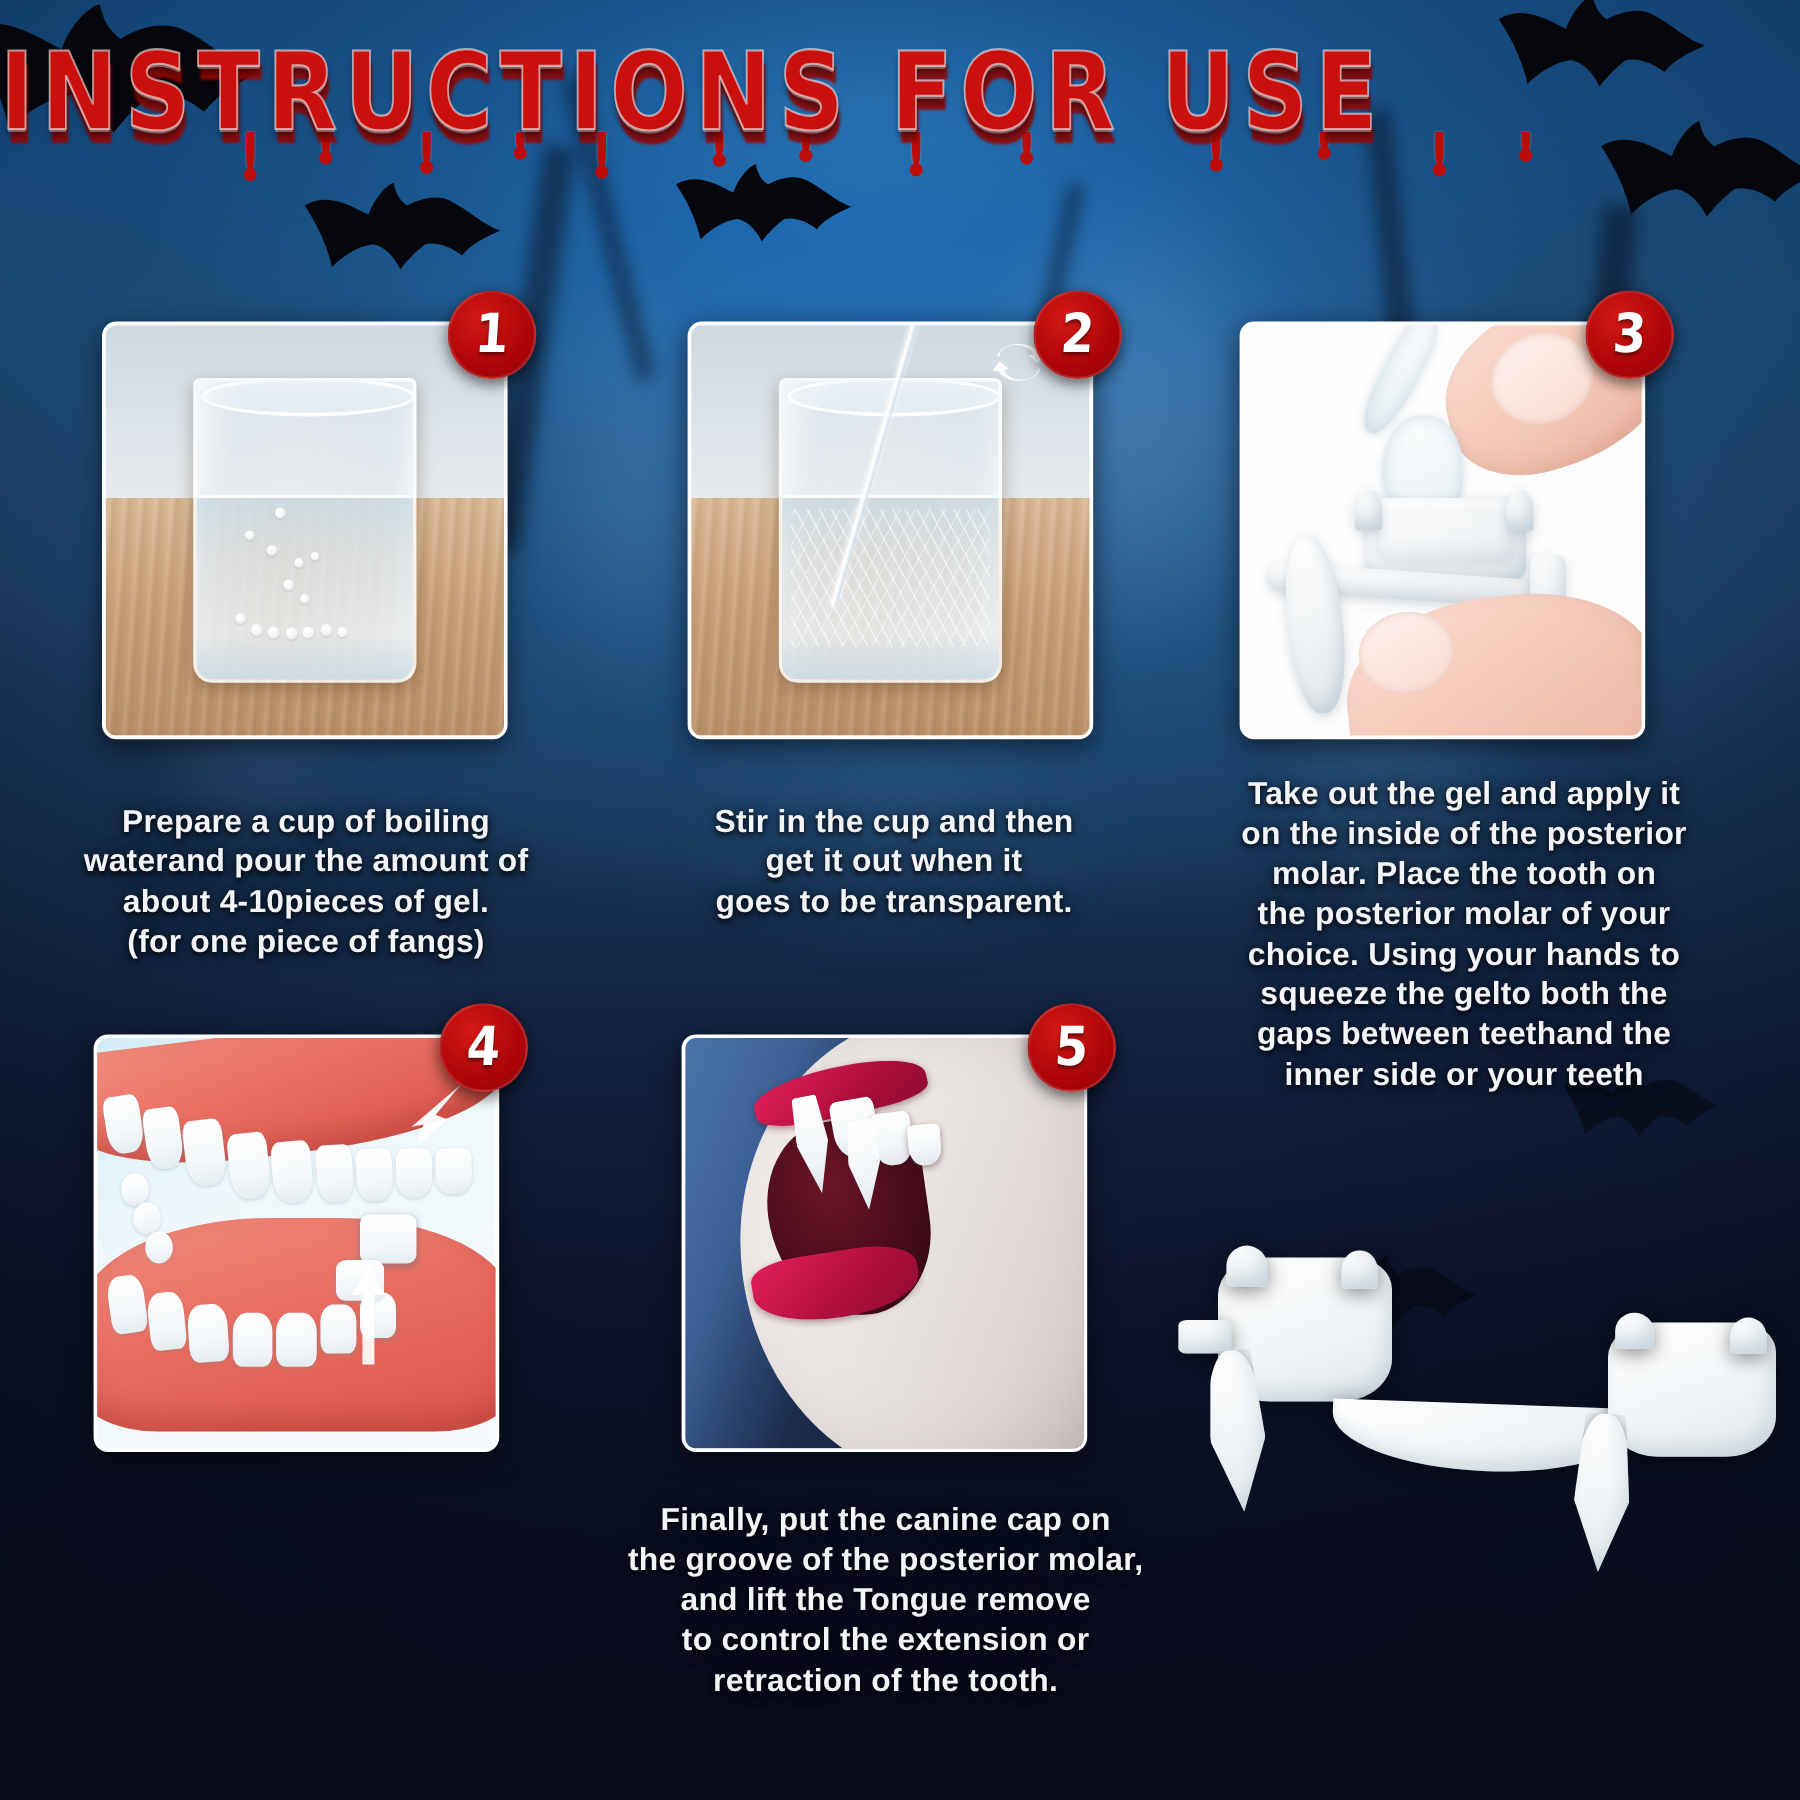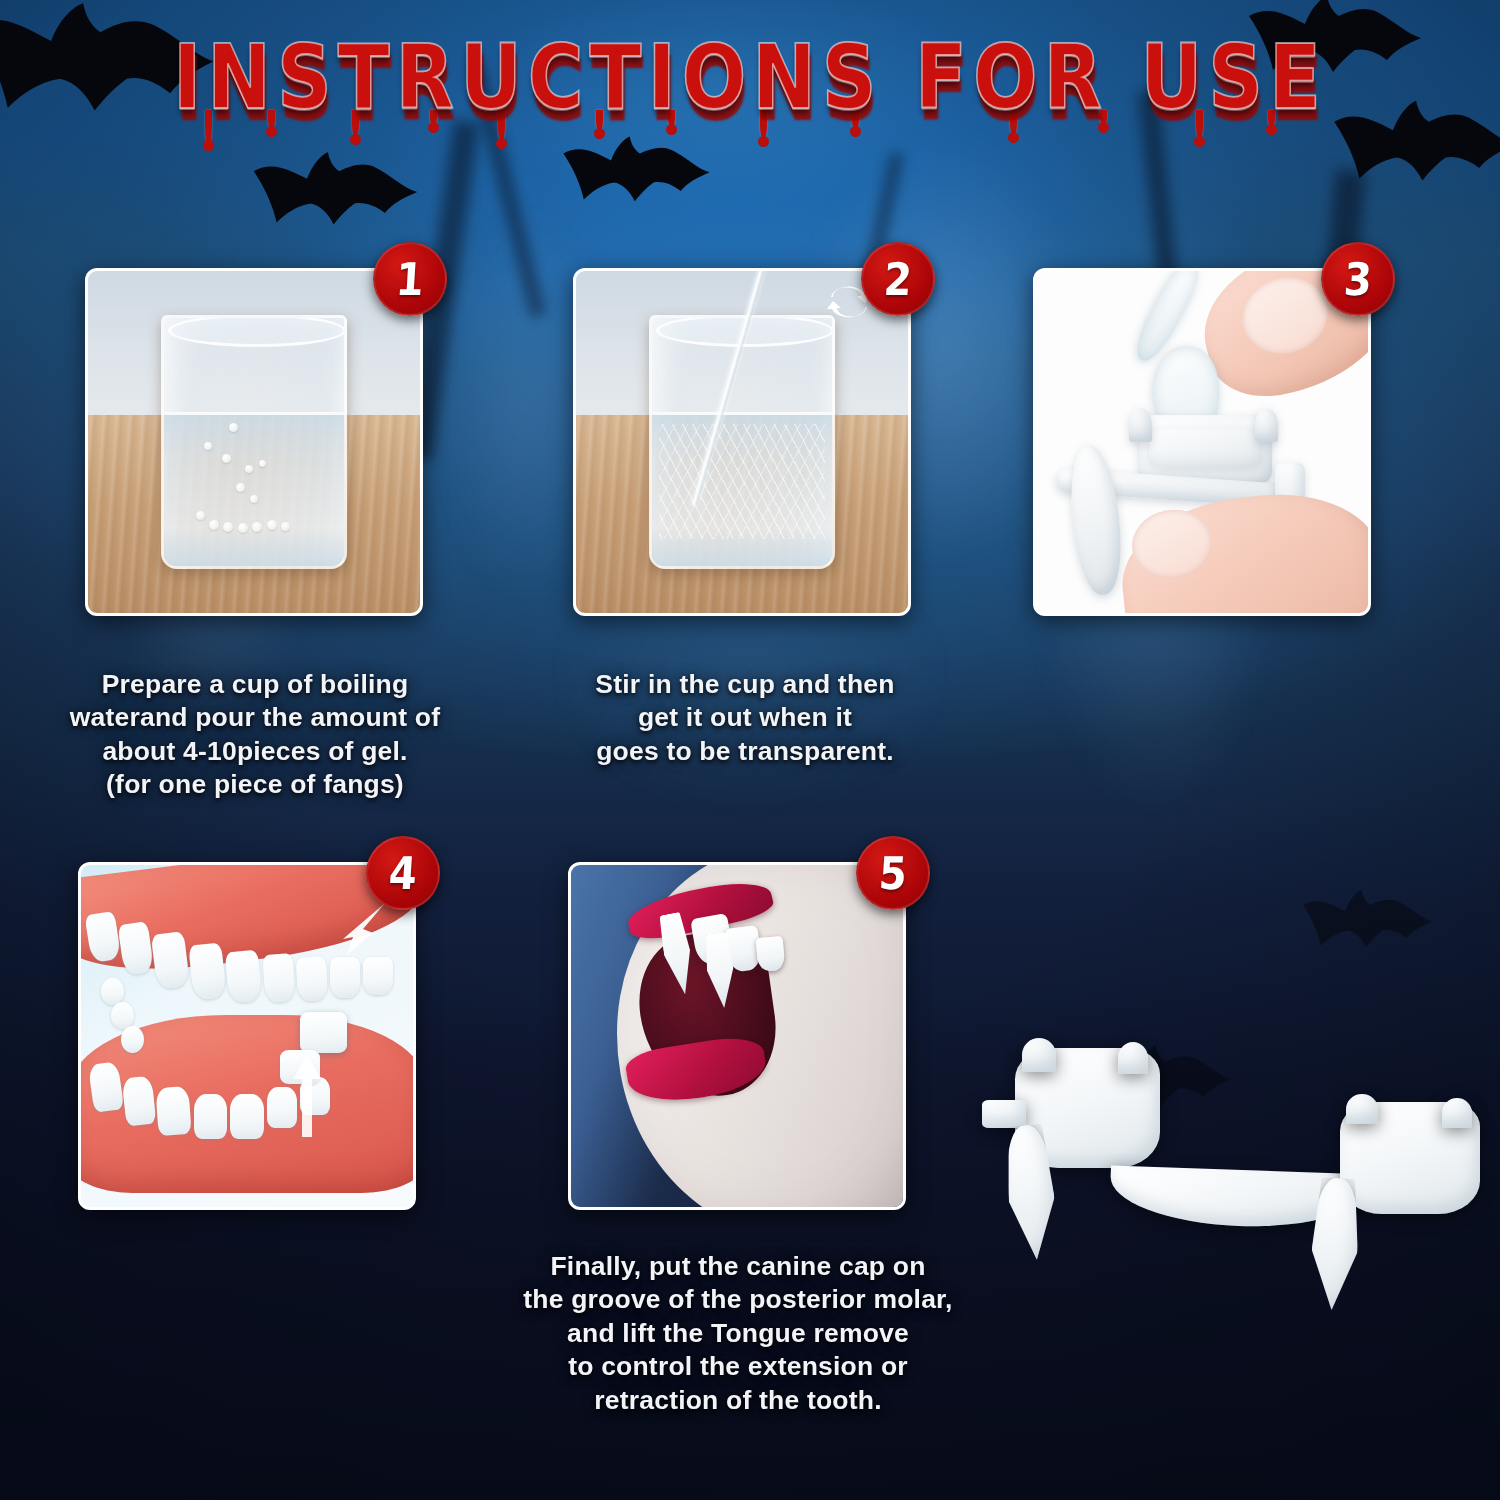--- a/index.html
+++ b/index.html
@@ -54,21 +54,21 @@
     background:radial-gradient(ellipse 1150px 1000px at 50% 42%, rgba(0,0,0,0) 40%, rgba(4,8,18,0.55) 100%);
   }
 
   
   .bat { position:absolute; fill:#05070d; }
   .bat.soft { opacity:.92; }
 
   
   .title-wrap {
     position:absolute; left:0; top:32px; width:1500px;
-    text-align:center; z-index:12;
+    z-index:12;
   }
   .title {
     display:inline-block;
     font-family:"DejaVu Sans", sans-serif;
     font-weight:700;
     font-size:76px;
     letter-spacing:6px;
     color:#c9100c;
     -webkit-text-stroke:1.5px rgba(255,255,255,0.55);
     text-shadow:
@@ -399,20 +399,28 @@
         <div class="fang-cap" style="left:72%; top:56%; width:9%; height:15%; border-radius:18%;"></div>
 
         <div class="finger" style="left:26%; top:66%; width:78%; height:46%; border-radius:50% 44% 24% 30%; transform:rotate(-6deg);"></div>
         <div class="nail" style="left:29%; top:70%; width:24%; height:20%; transform:rotate(-10deg);"></div>
       </div>
     </div>
     <div class="badge" style="left:288px; top:-26px;">
       <span>3</span>
     </div>
   </div>
+  <div class="caption" style="left:985px; top:645px; width:470px;">Take out the gel and apply it
+on the inside of the posterior
+molar. Place the tooth on
+the posterior molar of your
+choice. Using your hands to
+squeeze the gelto both the
+gaps between teethand the
+inner side or your teeth</div>
 
   <div class="step" style="left:78px; top:862px;">
     <div class="photo" style="width:338px; height:348px;">
       <div class="scene-teeth">
 
         <div class="gum" style="left:-6%; top:-2%; width:108%; height:30%; border-radius:0 0 46% 40%; transform:rotate(-7deg);"></div>
         <div class="tooth" style="left:2%;  top:14%; width:9%;  height:14%; border-radius:22% 22% 40% 40%; transform:rotate(-9deg);"></div>
         <div class="tooth" style="left:12%; top:17%; width:9%;  height:15%; border-radius:22% 22% 40% 40%; transform:rotate(-8deg);"></div>
         <div class="tooth" style="left:22%; top:20%; width:10%; height:16%; border-radius:22% 22% 40% 40%; transform:rotate(-7deg);"></div>
         <div class="tooth" style="left:33%; top:23%; width:10%; height:16%; border-radius:22% 22% 40% 40%; transform:rotate(-6deg);"></div>

